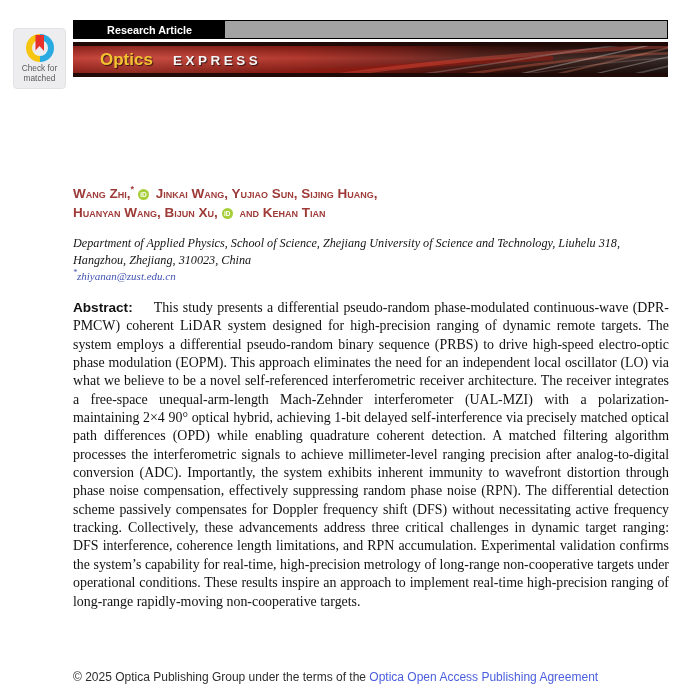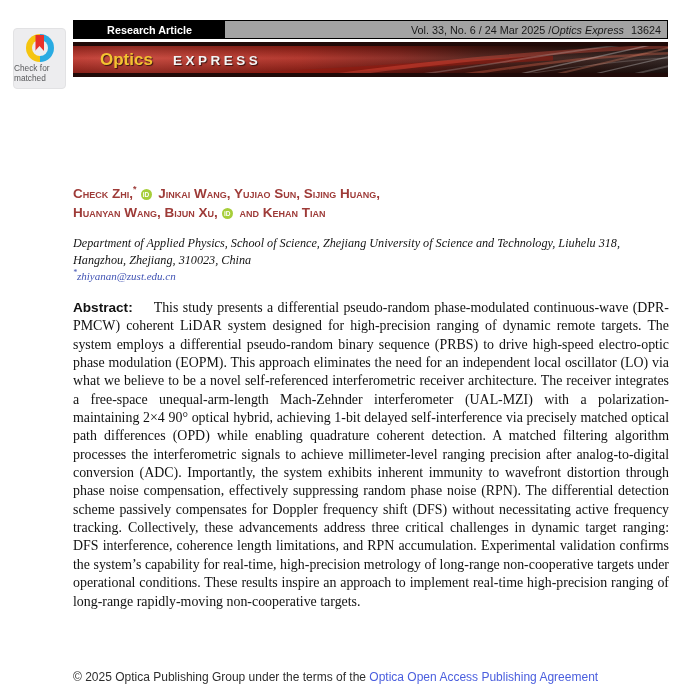--- a/index.html
+++ b/index.html
@@ -7,21 +7,21 @@
   body { font-family:"Liberation Sans", sans-serif; }
   .page {
     position:relative; width:693px; height:700px; background:#ffffff;
     overflow:hidden; margin:0 auto;
   }
 
   
   .cm-badge {
     position:absolute; left:13px; top:28px; width:53px; height:61px;
     background:#ededef; border:1px solid #e2e2e4; border-radius:4px;
-    text-align:left; cursor:pointer;
+    text-align:center; cursor:pointer;
   }
   .cm-icon { position:relative; display:block; width:28px; height:28px; margin:5px auto 2px; }
   .cm-ring { position:absolute; inset:0; border-radius:50%;
     background:conic-gradient(#29abe2 0 50%, #f5c50f 50% 100%); }
   .cm-ring::after { content:""; position:absolute; inset:6px; border-radius:50%; background:#ededef; }
   .cm-ribbon { position:absolute; left:50%; top:1px; transform:translateX(-50%);
     width:9px; height:16px; background:#e8312a;
     clip-path:polygon(0 0,100% 0,100% 100%,50% 68%,0 100%); }
   .cm-label { font-size:8.3px; line-height:9.5px; color:#58595b; letter-spacing:0; }
 
@@ -119,25 +119,20 @@
       <span class="cm-ribbon"></span>
     </span>
     <div class="cm-label">
       <div>Check for</div>
       <div>matched</div>
     </div>
   </div>
 
   <div class="header-bar">
     <div class="ra-tag">Research Article</div>
-    <div class="citation">
-      <span>Vol. 33, No. 6 / 24 Mar 2025 / </span>
-      <span class="jrnl">Optics Express</span>
-      <span class="pgno">13624</span>
-    </div>
   </div>
 
   <div class="banner">
     <div class="sheen"></div>
     <svg viewBox="0 0 595 27" preserveAspectRatio="none">
       <path d="M150 30 C260 26, 340 18, 480 12" stroke="rgba(150,25,15,0.55)" stroke-width="5" fill="none"></path>
       <path d="M240 32 C340 20, 420 8, 600 0" stroke="rgba(255,90,70,0.32)" stroke-width="4" fill="none"></path>
       <path d="M300 34 C400 24, 480 4, 598 -6" stroke="rgba(255,255,255,0.20)" stroke-width="1.6" fill="none"></path>
       <path d="M330 36 C420 26, 500 10, 600 7" stroke="rgba(255,120,90,0.30)" stroke-width="2.5" fill="none"></path>
       <path d="M380 38 C470 26, 540 14, 600 12" stroke="rgba(255,255,255,0.16)" stroke-width="1.2" fill="none"></path>
@@ -146,21 +141,21 @@
       <path d="M470 40 L625 4" stroke="rgba(240,240,240,0.30)" stroke-width="1.2" fill="none"></path>
       <path d="M500 42 L640 10" stroke="rgba(245,245,245,0.22)" stroke-width="1.8" fill="none"></path>
     </svg>
     <div class="banner-text">
       <span class="banner-word1">Optics</span><span class="banner-word2">EXPRESS</span>
     </div>
   </div>
 
 
   <div class="authors" id="authors">
-      <div class="author-line"><span>Check Zhi,</span><sup>*</sup><span class="orcid-icon">iD</span><span> Jinkai Wang, Yujiao Sun, Sijing Huang,</span></div>
+      <div class="author-line"><span>Wang Zhi,</span><sup>*</sup><span class="orcid-icon">iD</span><span> Jinkai Wang, Yujiao Sun, Sijing Huang,</span></div>
       <div class="author-line"><span>Huanyan Wang, Bijun Xu,</span><span class="orcid-icon">iD</span><span> and Kehan Tian</span></div>
     </div>
 
   <div class="affiliation">Department of Applied Physics, School of Science, Zhejiang University of Science and Technology, Liuhelu 318, Hangzhou, Zhejiang, 310023, China</div>
 
   <div class="email-line">
     <sup>*</sup><span class="email-link">zhiyanan@zust.edu.cn</span>
   </div>
 
   <div class="abstract">

